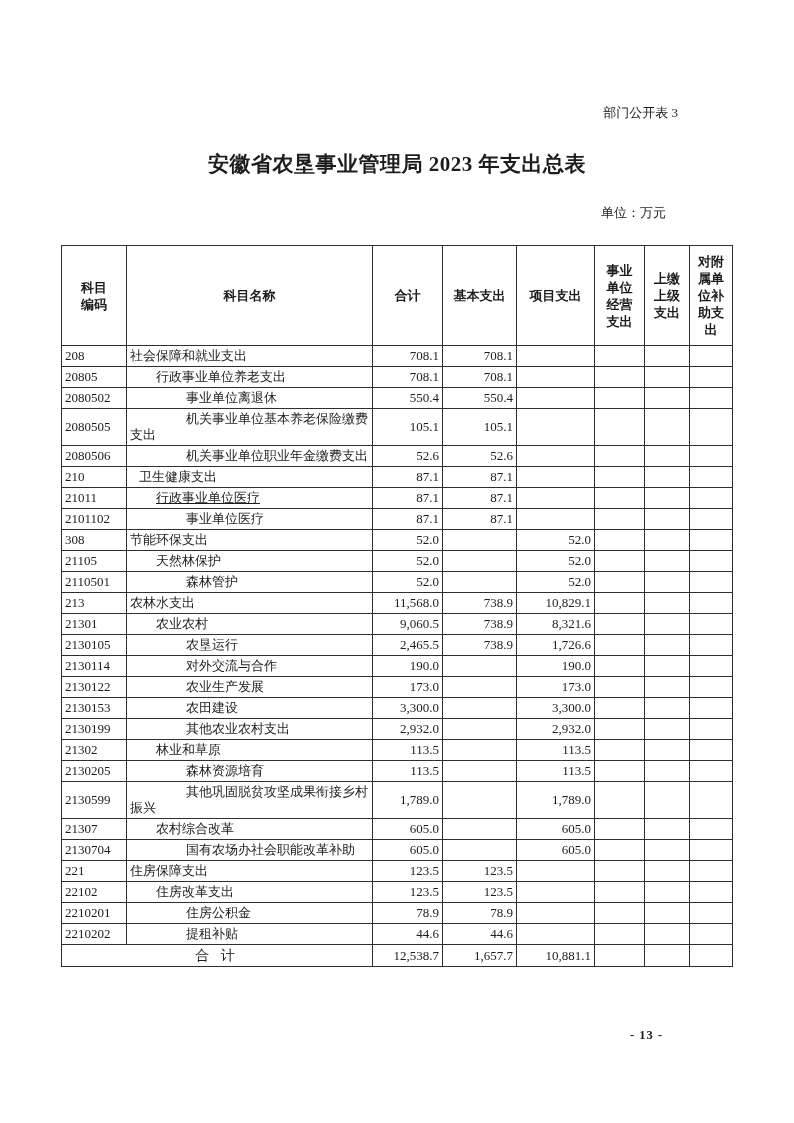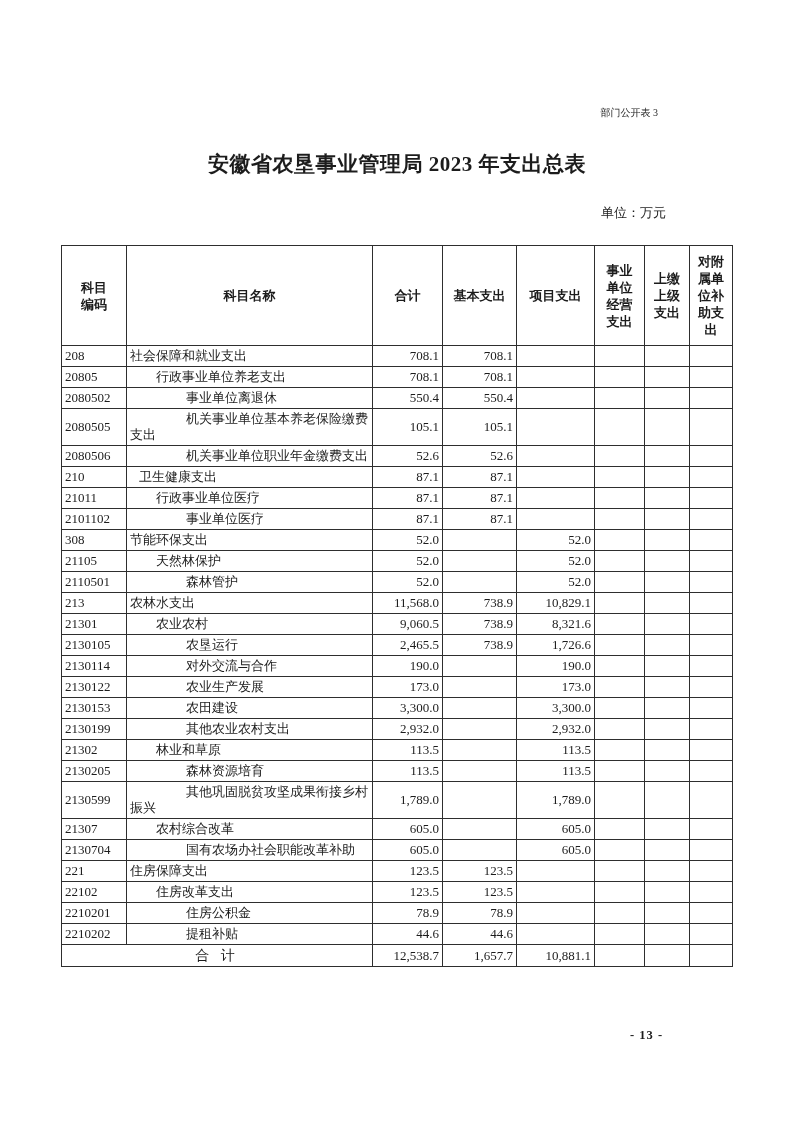--- a/index.html
+++ b/index.html
@@ -10,22 +10,22 @@
     height: 1123px;
     margin: 0 auto;
     background: #ffffff;
     font-family: "Liberation Serif", "DejaVu Serif", serif;
     color: #1c1c1c;
     overflow: hidden;
   }
   .doc-label {
     position: absolute;
     top: 104px;
-    right: 136px;
-    font-size: 10px;
+    right: 116px;
+    font-size: 13px;
     line-height: 18px;
   }
   .page-title {
     position: absolute;
     top: 150px;
     left: 0;
     width: 100%;
     text-align: center;
     font-size: 21px;
     font-weight: bold;
@@ -178,21 +178,21 @@
     <td class="cell-name" style="text-indent: 0px; padding-left: 12px;">卫生健康支出</td>
     <td class="num">87.1</td>
     <td class="num">87.1</td>
     <td class="num"></td>
     <td class="num"></td>
     <td class="num"></td>
     <td class="num"></td>
   </tr>
         <tr>
     <td class="cell-code">21011</td>
-    <td class="cell-name" style="text-indent: 26px;">行政事业单位医疗</td>
+    <td class="cell-name" style="text-indent: 26px; text-decoration: underline;">行政事业单位医疗</td>
     <td class="num">87.1</td>
     <td class="num">87.1</td>
     <td class="num"></td>
     <td class="num"></td>
     <td class="num"></td>
     <td class="num"></td>
   </tr>
         <tr>
     <td class="cell-code">2101102</td>
     <td class="cell-name" style="text-indent: 56px;">事业单位医疗</td>

